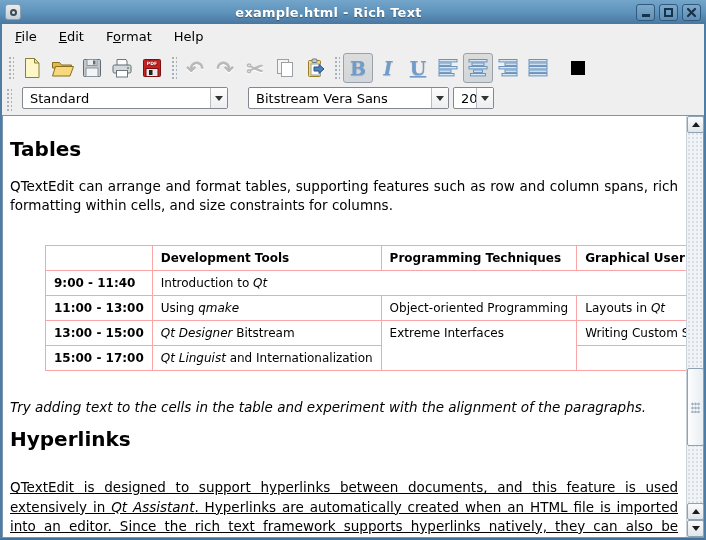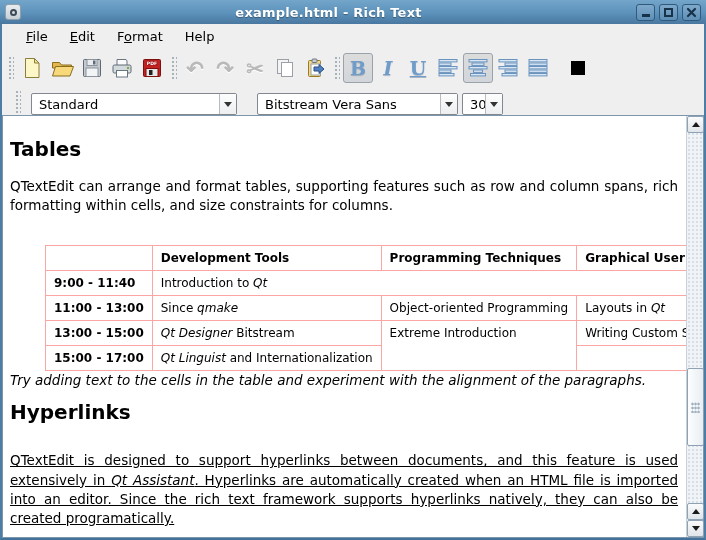--- a/index.html
+++ b/index.html
@@ -20,21 +20,21 @@
   .title { flex:1; text-align:center; color:#fff; font-weight:bold; font-size:13px;
     text-shadow:0 1px 1px rgba(0,0,0,.35); letter-spacing:.2px; }
   .winbtns { display:flex; gap:4px; }
   .wbtn { width:19px; height:17px; border-radius:3px; border:1px solid #2f5a7d;
     background:linear-gradient(#7fa9cb,#5e8fb6); display:flex; align-items:center; justify-content:center; }
   .glyph-min { width:8px; height:3px; background:#17334a; margin-top:7px; }
   .glyph-max { width:9px; height:9px; border:2px solid #17334a; }
 
   
   .menubar { position:absolute; left:0; top:24px; width:702px; height:25px; background:#efefef;
-    display:flex; align-items:center; padding-left:13px; font-size:13px; color:#000; }
+    display:flex; align-items:center; padding-left:2px; font-size:13px; color:#000; }
   .menu-item { padding:3px 11px; cursor:default; }
   .accel { text-decoration:underline; }
 
   
   .toolbar { position:absolute; left:0; top:49px; width:702px; height:38px; background:#efefef;
     display:flex; align-items:center; padding-left:2px; }
   .handle { width:7px; height:26px; margin:0 3px;
     background-image:radial-gradient(#a8b2ba 1px, transparent 1.2px);
     background-size:4px 4px; background-position:1px 1px; }
   .tbtn { width:30px; height:30px; border:1px solid transparent; background:transparent; border-radius:3px;
@@ -44,21 +44,21 @@
   .glyph-btn { font-size:21px; color:#b9b9b9; font-weight:bold; line-height:1;
     text-shadow:0 1px 0 #fff; }
   .fmt-b, .fmt-i, .fmt-u { font-family:"DejaVu Serif","Liberation Serif",serif; font-weight:bold;
     font-size:19px; color:#6f9cc9; text-shadow:0 1px 1px rgba(40,70,110,.35); line-height:1; }
   .fmt-i { font-style:italic; }
   .fmt-u { text-decoration:underline; }
   .swatch { width:14px; height:14px; display:block; }
 
   
   .toolbar2 { position:absolute; left:0; top:87px; width:702px; height:28px; background:#efefef;
-    display:flex; align-items:flex-end; padding-left:9px; }
+    display:flex; align-items:flex-start; padding-left:0; }
   .combo { height:22px; background:#fff; border:1px solid #828790; border-radius:2px;
     display:flex; align-items:center; font-size:13px; }
   .combo-text { flex:1; padding:0 7px; white-space:nowrap; overflow:hidden; }
   .combo-arrow { width:17px; height:100%; border-left:1px solid #b8bcc2;
     display:flex; align-items:center; justify-content:center; background:linear-gradient(#fdfdfd,#eceef0); }
   .tri-down { width:0; height:0; border-left:4px solid transparent; border-right:4px solid transparent;
     border-top:5px solid #333; }
   .combo-style { width:206px; margin-left:7px; }
   .combo-font { width:201px; margin-left:20px; }
   .combo-size { width:41px; margin-left:4px; }
@@ -70,21 +70,21 @@
     padding:5px 8px 0 7px; font-size:13.5px; }
   .doc h1 { font-size:20px; font-weight:bold; font-family:"DejaVu Sans",sans-serif; }
   .h-tables { margin:16px 0 16px; }
   .p-tables { text-align:justify; line-height:1.42; }
   .doc table { border-collapse:collapse; margin:30px 0 0 35px; font-size:12px; table-layout:fixed; }
   .doc th, .doc td { border:1px solid #fca5a5; padding:5px 8px; text-align:left;
     white-space:nowrap; overflow:hidden; height:25px; }
   .doc th { font-weight:bold; }
   .cell-time { font-weight:bold; }
   .cell-center { text-align:center; }
-  .note { font-style:italic; line-height:1.42; }
+  .note { margin-top:27px; font-style:italic; line-height:1.42; }
   .h-hyper { margin:10px 0 27px; }
   .p-hyper { line-height:1.42; text-align:justify;text-decoration:underline; }
 
   
   .vscroll { width:17px; height:421px; background:#f1f4f7; border-left:1px solid #c9d2da;
     background-image:radial-gradient(#d7dfe6 1px, transparent 1.2px); background-size:4px 4px;
     position:relative; }
   .sb-btn { position:absolute; left:0; width:17px; height:17px;
     background:linear-gradient(#fafbfc,#dfe5ea); border:1px solid #8ea2b4; border-radius:2px;
     display:flex; align-items:center; justify-content:center; }
@@ -270,21 +270,21 @@
           <i class="tri-down"></i>
         </span>
     </div>
     <div class="combo combo-font">
       <span class="combo-text">Bitstream Vera Sans</span>
       <span class="combo-arrow">
           <i class="tri-down"></i>
         </span>
     </div>
     <div class="combo combo-size">
-      <span class="combo-text">30</span>
+      <span class="combo-text">20</span>
       <span class="combo-arrow">
           <i class="tri-down"></i>
         </span>
     </div>
   </div>
 
   <div class="docframe">
     <div class="doc">
 
       <h1 class="h-tables">Tables</h1>
@@ -304,28 +304,28 @@
           <th>Development Tools</th>
           <th>Programming Techniques</th>
           <th>Graphical User Interfaces</th>
         </tr>
         <tr>
           <td class="cell-time">9:00 - 11:40</td>
           <td class="cell-center" colspan="3"><span>Introduction to </span><i>Qt</i></td>
         </tr>
         <tr>
           <td class="cell-time">11:00 - 13:00</td>
-          <td><span>Since </span><i>qmake</i></td>
+          <td><span>Using </span><i>qmake</i></td>
           <td>Object-oriented Programming</td>
           <td><span>Layouts in </span><i>Qt</i></td>
         </tr>
         <tr>
           <td class="cell-time">13:00 - 15:00</td>
           <td><i>Qt Designer</i><span> Bitstream</span></td>
-          <td rowspan="2" style="vertical-align:top;">Extreme Introduction</td>
+          <td rowspan="2" style="vertical-align:top;">Extreme Interfaces</td>
           <td>Writing Custom Styles</td>
         </tr>
         <tr>
           <td class="cell-time">15:00 - 17:00</td>
           <td><i>Qt Linguist</i><span> and Internationalization</span></td>
           <td></td>
         </tr>
       </tbody>
         </table>
 

